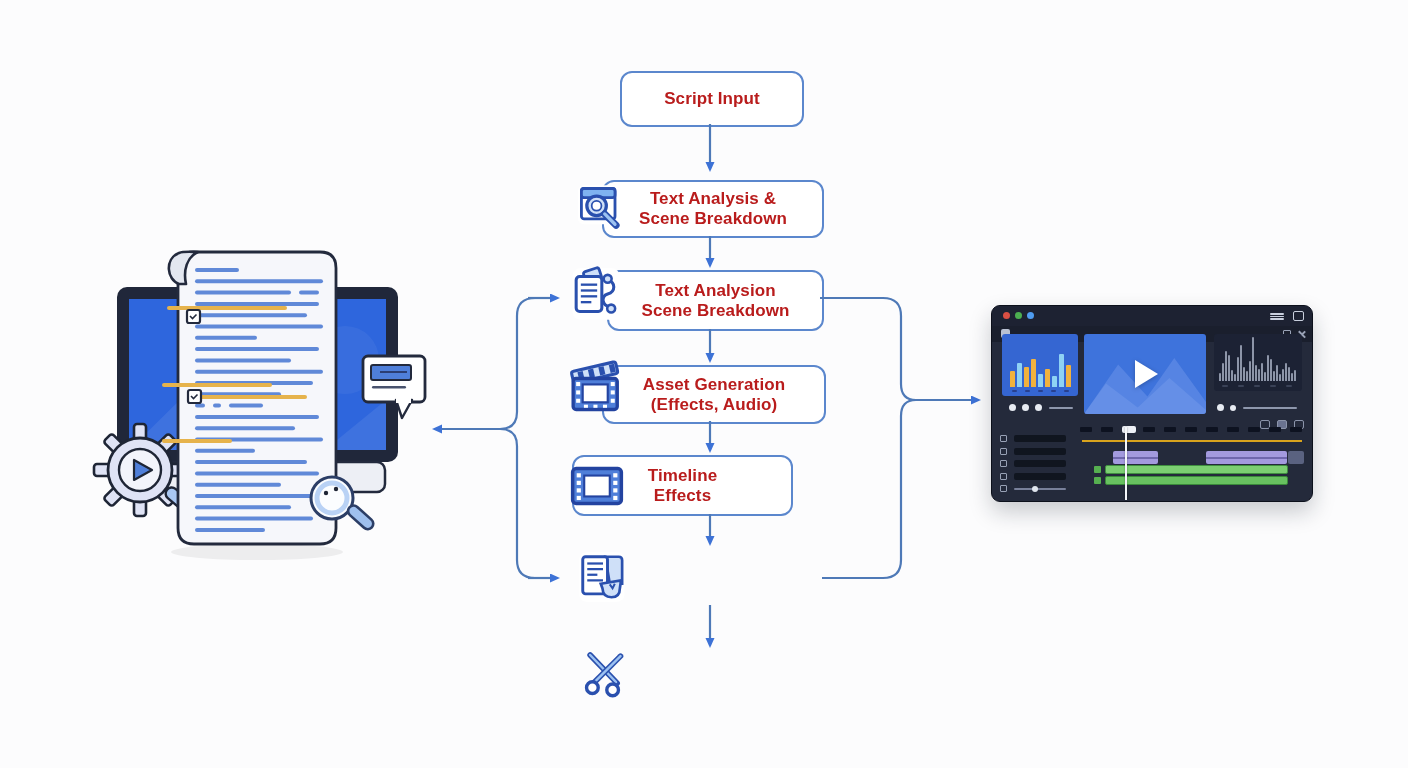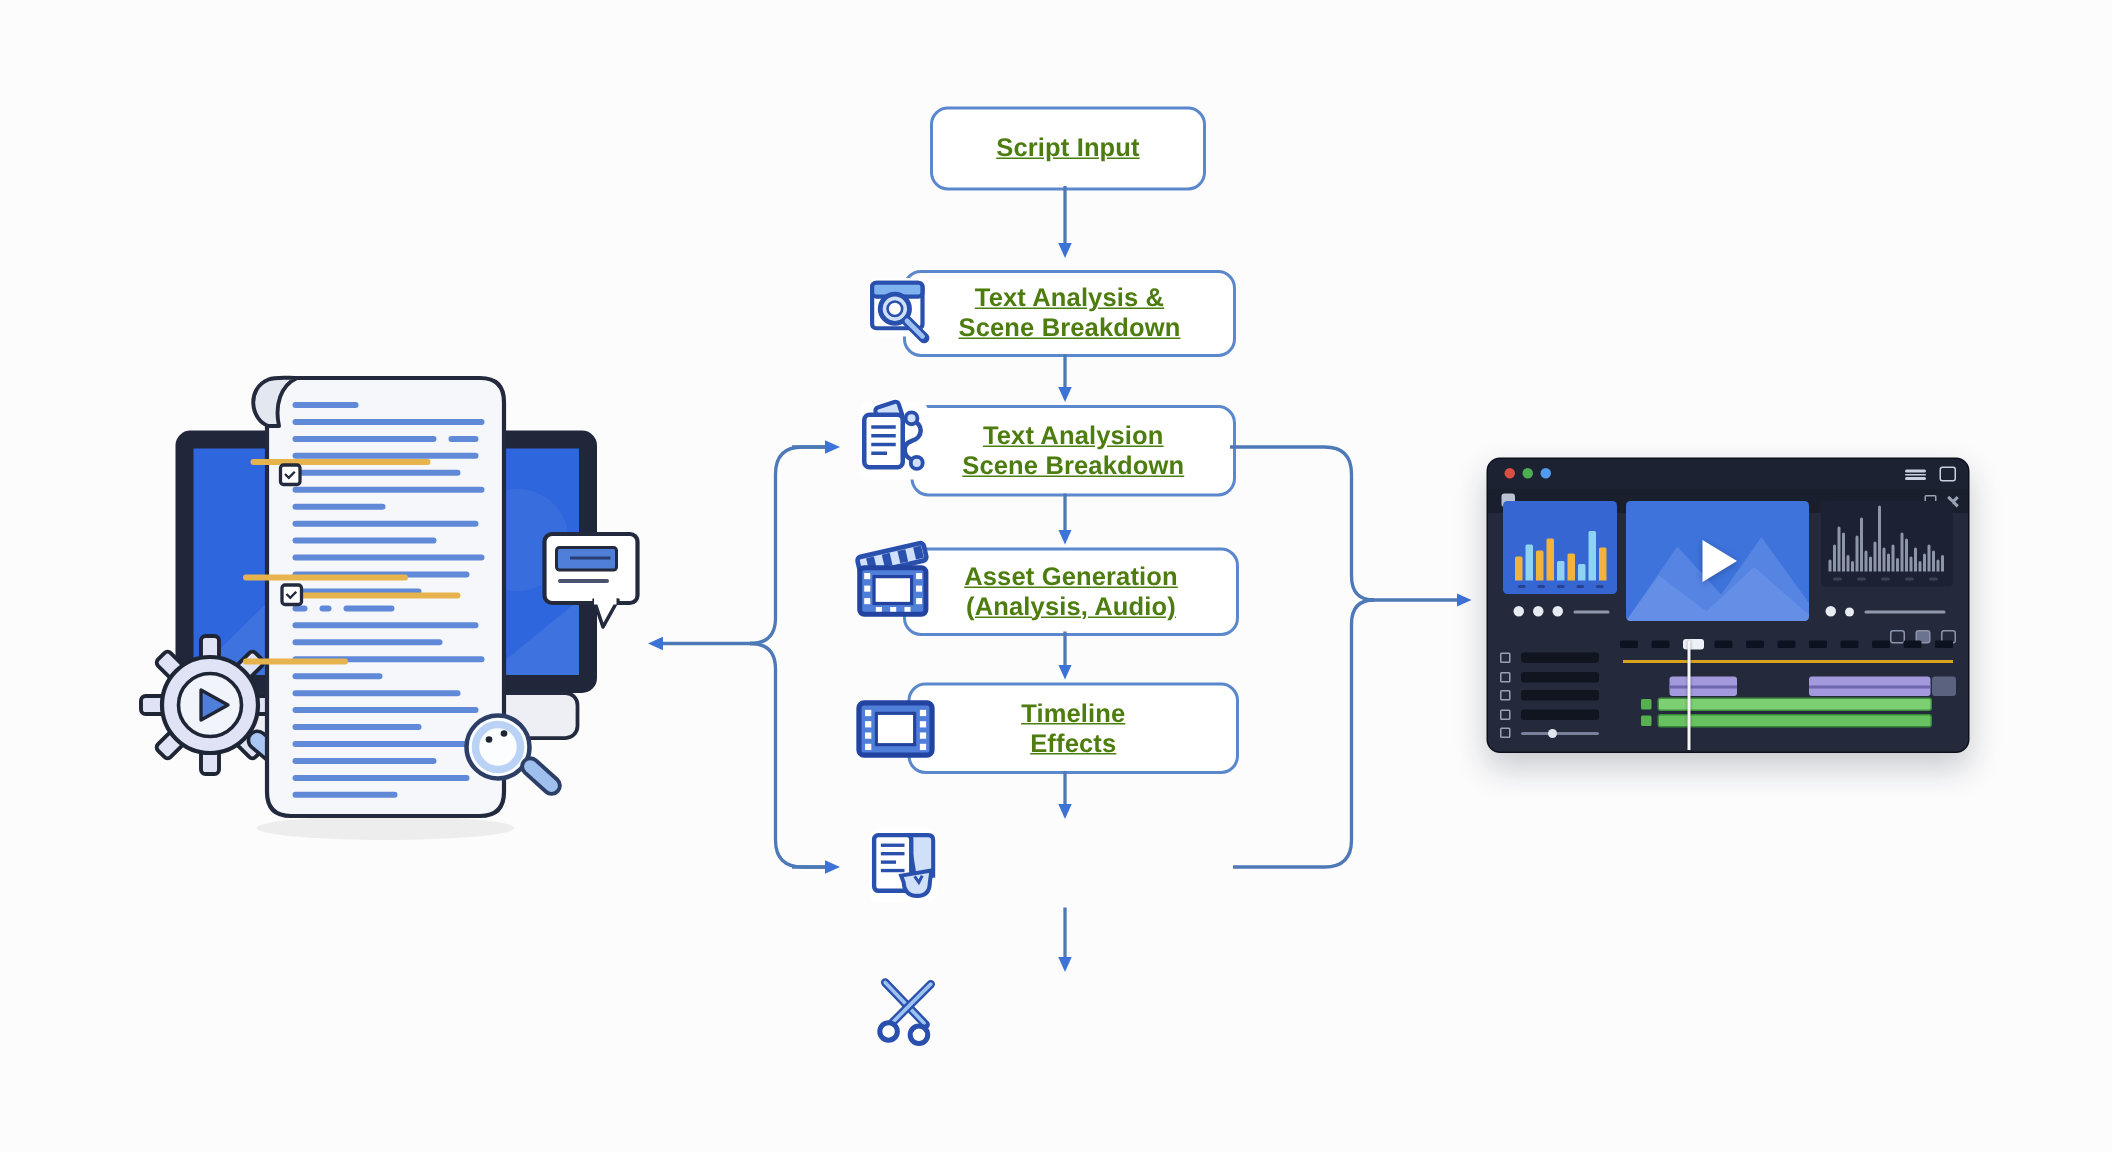--- a/index.html
+++ b/index.html
@@ -4,23 +4,22 @@
 <style>
   html,body{margin:0;padding:0;background:#ffffff;}
   #canvas{
     position:relative;width:1408px;height:768px;overflow:hidden;
     background:#fcfcfd;font-family:"Liberation Sans",sans-serif;
   }
   
   .fbox{
     position:absolute;background:#ffffff;border:2px solid #5b87cd;border-radius:12px;
     display:flex;flex-direction:column;align-items:center;justify-content:center;
-    color:#4d7c0f;font-weight:700;font-size:17px;line-height:1.16;text-align:center;
+    color:#b91c1c;font-weight:700;font-size:17px;line-height:1.16;text-align:center;
     letter-spacing:.1px;
-    text-decoration:underline;
   }
   .fbox .l2:empty{display:none}
   .fbox.small2 .l2{font-size:13.5px;font-weight:500;}
   .ficon{position:absolute;z-index:5;}
   
   #connectors{position:absolute;left:0;top:0;z-index:2;pointer-events:none;}
   
   #left-illustration{position:absolute;left:80px;top:240px;z-index:1;}
   
   #editor-window{
@@ -115,23 +114,23 @@
   <div class="fbox" style="left:602px;top:180px;width:218px;height:54px">
     <span class="l1">Text Analysis &amp;</span>
     <span class="l2">Scene Breakdown</span>
   </div>
   <div class="fbox" style="left:607px;top:270px;width:213px;height:57px">
     <span class="l1">Text Analysion</span>
     <span class="l2">Scene Breakdown</span>
   </div>
   <div class="fbox" style="left:602px;top:365px;width:220px;height:55px">
     <span class="l1">Asset Generation</span>
-    <span class="l2">(Analysis, Audio)</span>
-  </div>
-  <div class="fbox" style="left:605px;top:455px;width:217px;height:57px">
+    <span class="l2">(Effects, Audio)</span>
+  </div>
+  <div class="fbox" style="left:572px;top:455px;width:217px;height:57px">
     <span class="l1">Timeline</span>
     <span class="l2">Effects</span>
   </div>
 
   <svg class="ficon" style="left:576px;top:182px" width="52" height="52" viewBox="0 0 48 48">
     <rect x="2" y="3" width="38" height="36" rx="5" fill="#ffffff"></rect>
     <rect x="5" y="6" width="31" height="28" rx="2.5" fill="#ffffff" stroke="#2a50ae" stroke-width="2.6"></rect>
     <rect x="5" y="6" width="31" height="8.5" rx="2.5" fill="#7fb3f0" stroke="#2a50ae" stroke-width="2.6"></rect>
     <circle cx="19" cy="22" r="9" fill="#cfe0f8" stroke="#2a50ae" stroke-width="3"></circle>
     <circle cx="19" cy="22" r="4.5" fill="#ffffff" stroke="#2a50ae" stroke-width="1.6"></circle>

